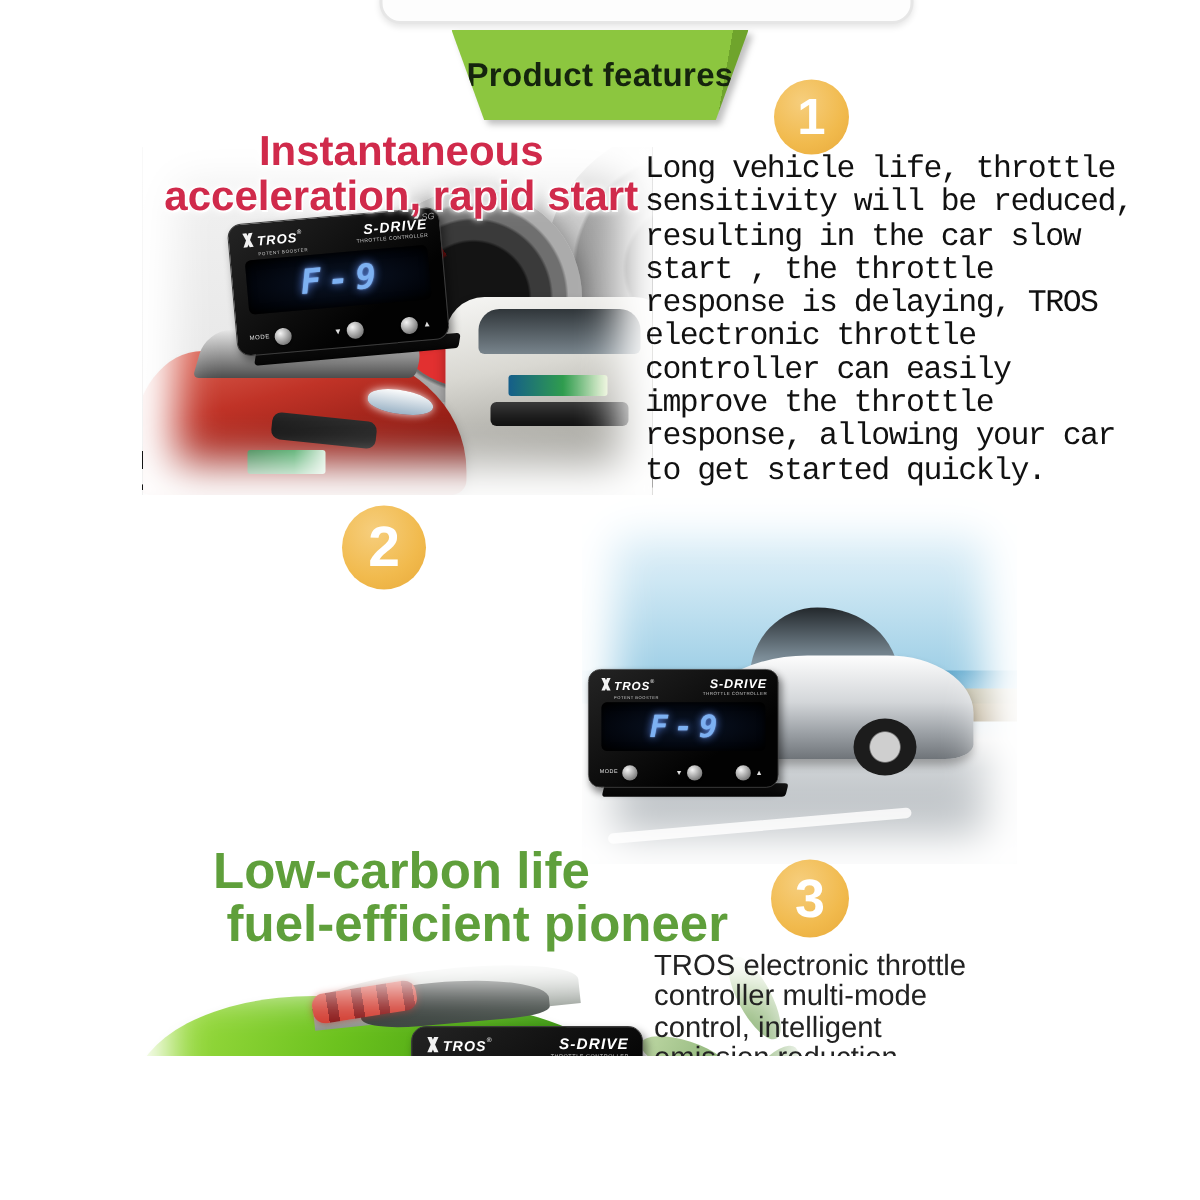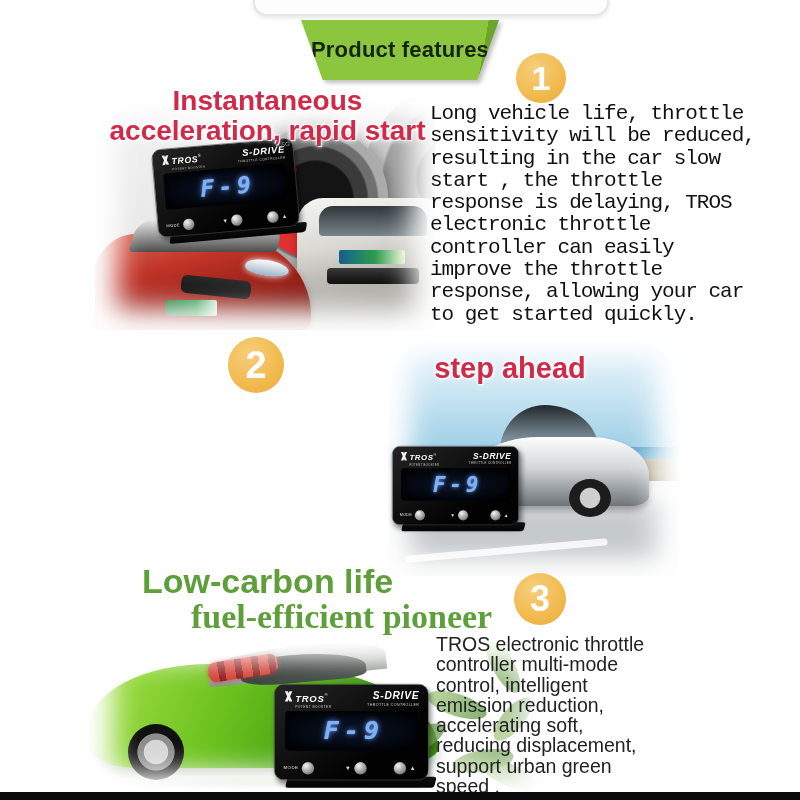--- a/index.html
+++ b/index.html
@@ -1,17 +1,17 @@
 <!DOCTYPE html>
 <html style="--banner-green: #8cc63f; --step-circle-orange: #f1ba4d; --red-heading: #d02a4b; --green-heading: #5f9f3b; --led-blue: #7db1f2;"><head>
 <meta charset="utf-8">
 <style>
   html,body{margin:0;padding:0;background:#fff;}
   .canvas{
-    position:relative;width:800px;height:800px;background:#fff;overflow:hidden;
+    position:relative;width:800px;height:704px;background:#fff;overflow:hidden;
     font-family:"Liberation Sans",sans-serif;
   }
   
   .top-remnant{
     position:absolute;left:253px;top:-14px;width:352px;height:26px;
     background:#fdfdfd;border:2px solid #e6e6e6;border-radius:14px;
     box-shadow:0 2px 4px rgba(0,0,0,.10);
   }
   
   .banner{
@@ -44,21 +44,21 @@
     text-shadow:0 0 4px #fff,0 0 6px #fff,1px 1px 0 rgba(255,255,255,.9),-1px -1px 0 rgba(255,255,255,.9);
   }
   .heading-1{left:95px;top:86px;width:345px;font-size:28px;line-height:30px;}
   .heading-2{left:390px;top:350px;width:240px;font-size:29px;line-height:37px;}
   .green-heading{
     position:absolute;left:95px;top:564px;z-index:4;font-weight:bold;
     color:var(--green-heading,#5f9f3b);font-size:34px;line-height:35px;
     text-shadow:0 0 4px #fff,0 0 6px #fff;
   }
   .green-heading .gh-line1{margin-left:47px;}
-  .green-heading .gh-line2{margin-left:96px;font-family:Liberation Serif, serif;}
+  .green-heading .gh-line2{margin-left:56px;}
   
   .step-body{position:absolute;z-index:3;white-space:pre-line;}
   .body-1{
     left:430px;top:103px;width:360px;
     font-family:"Liberation Mono",monospace;font-size:21px;line-height:22.3px;color:#111;
     letter-spacing:-1px;
   }
   .body-2{left:130px;top:384px;width:305px;font-size:18px;line-height:21.6px;color:#222;}
   .body-3{left:436px;top:634px;width:285px;font-size:19.5px;line-height:20.3px;color:#222;}
   
@@ -398,21 +398,20 @@
           <span class="dev-btn"></span>
           <span class="spacer"></span>
           <span class="dev-btn"></span>
           <span class="tri">▲</span>
         </div>
       </div>
     </div>
   </div>
 
   <div class="red-heading heading-2">
-    <div>step ahead</div>
   </div>
 
   <div class="green-heading">
     <div class="gh-line1">Low-carbon life</div>
     <div class="gh-line2">fuel-efficient pioneer</div>
   </div>
 
   <div class="step-circle circle-3">
     <span>3</span>
   </div>

